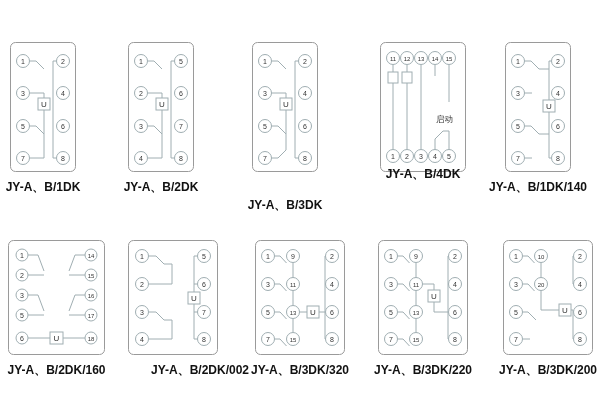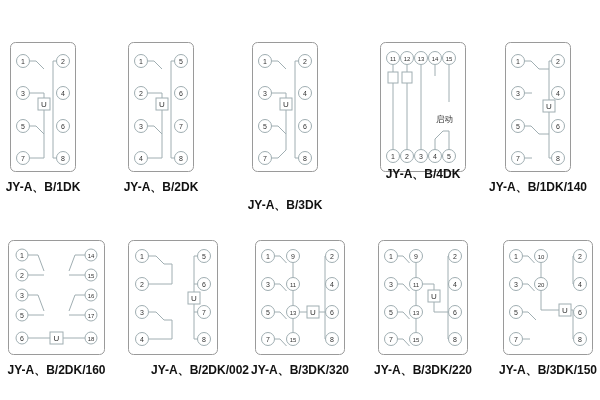--- a/index.html
+++ b/index.html
@@ -375,15 +375,15 @@
         <text x="38" y="46.5" text-anchor="middle" font-size="6" fill="#333333">20</text>
         <circle cx="77" cy="16" r="6.5" fill="#fff" stroke="#a0aeb2" stroke-width="1"></circle>
         <text x="77" y="18.5" text-anchor="middle" font-size="7" fill="#333333">2</text>
         <circle cx="77" cy="44" r="6.5" fill="#fff" stroke="#a0aeb2" stroke-width="1"></circle>
         <text x="77" y="46.5" text-anchor="middle" font-size="7" fill="#333333">4</text>
         <circle cx="77" cy="72" r="6.5" fill="#fff" stroke="#a0aeb2" stroke-width="1"></circle>
         <text x="77" y="74.5" text-anchor="middle" font-size="7" fill="#333333">6</text>
         <circle cx="77" cy="99" r="6.5" fill="#fff" stroke="#a0aeb2" stroke-width="1"></circle>
         <text x="77" y="101.5" text-anchor="middle" font-size="7" fill="#333333">8</text>
       </svg>
-      <div class="diagram-label" style="left: 548px; top: 362px; color: rgb(17, 17, 17);">JY-A、B/3DK/150</div>
+      <div class="diagram-label" style="left: 548px; top: 362px; color: rgb(17, 17, 17);">JY-A、B/3DK/200</div>
     </div>
 </div>
 
 </body></html>

